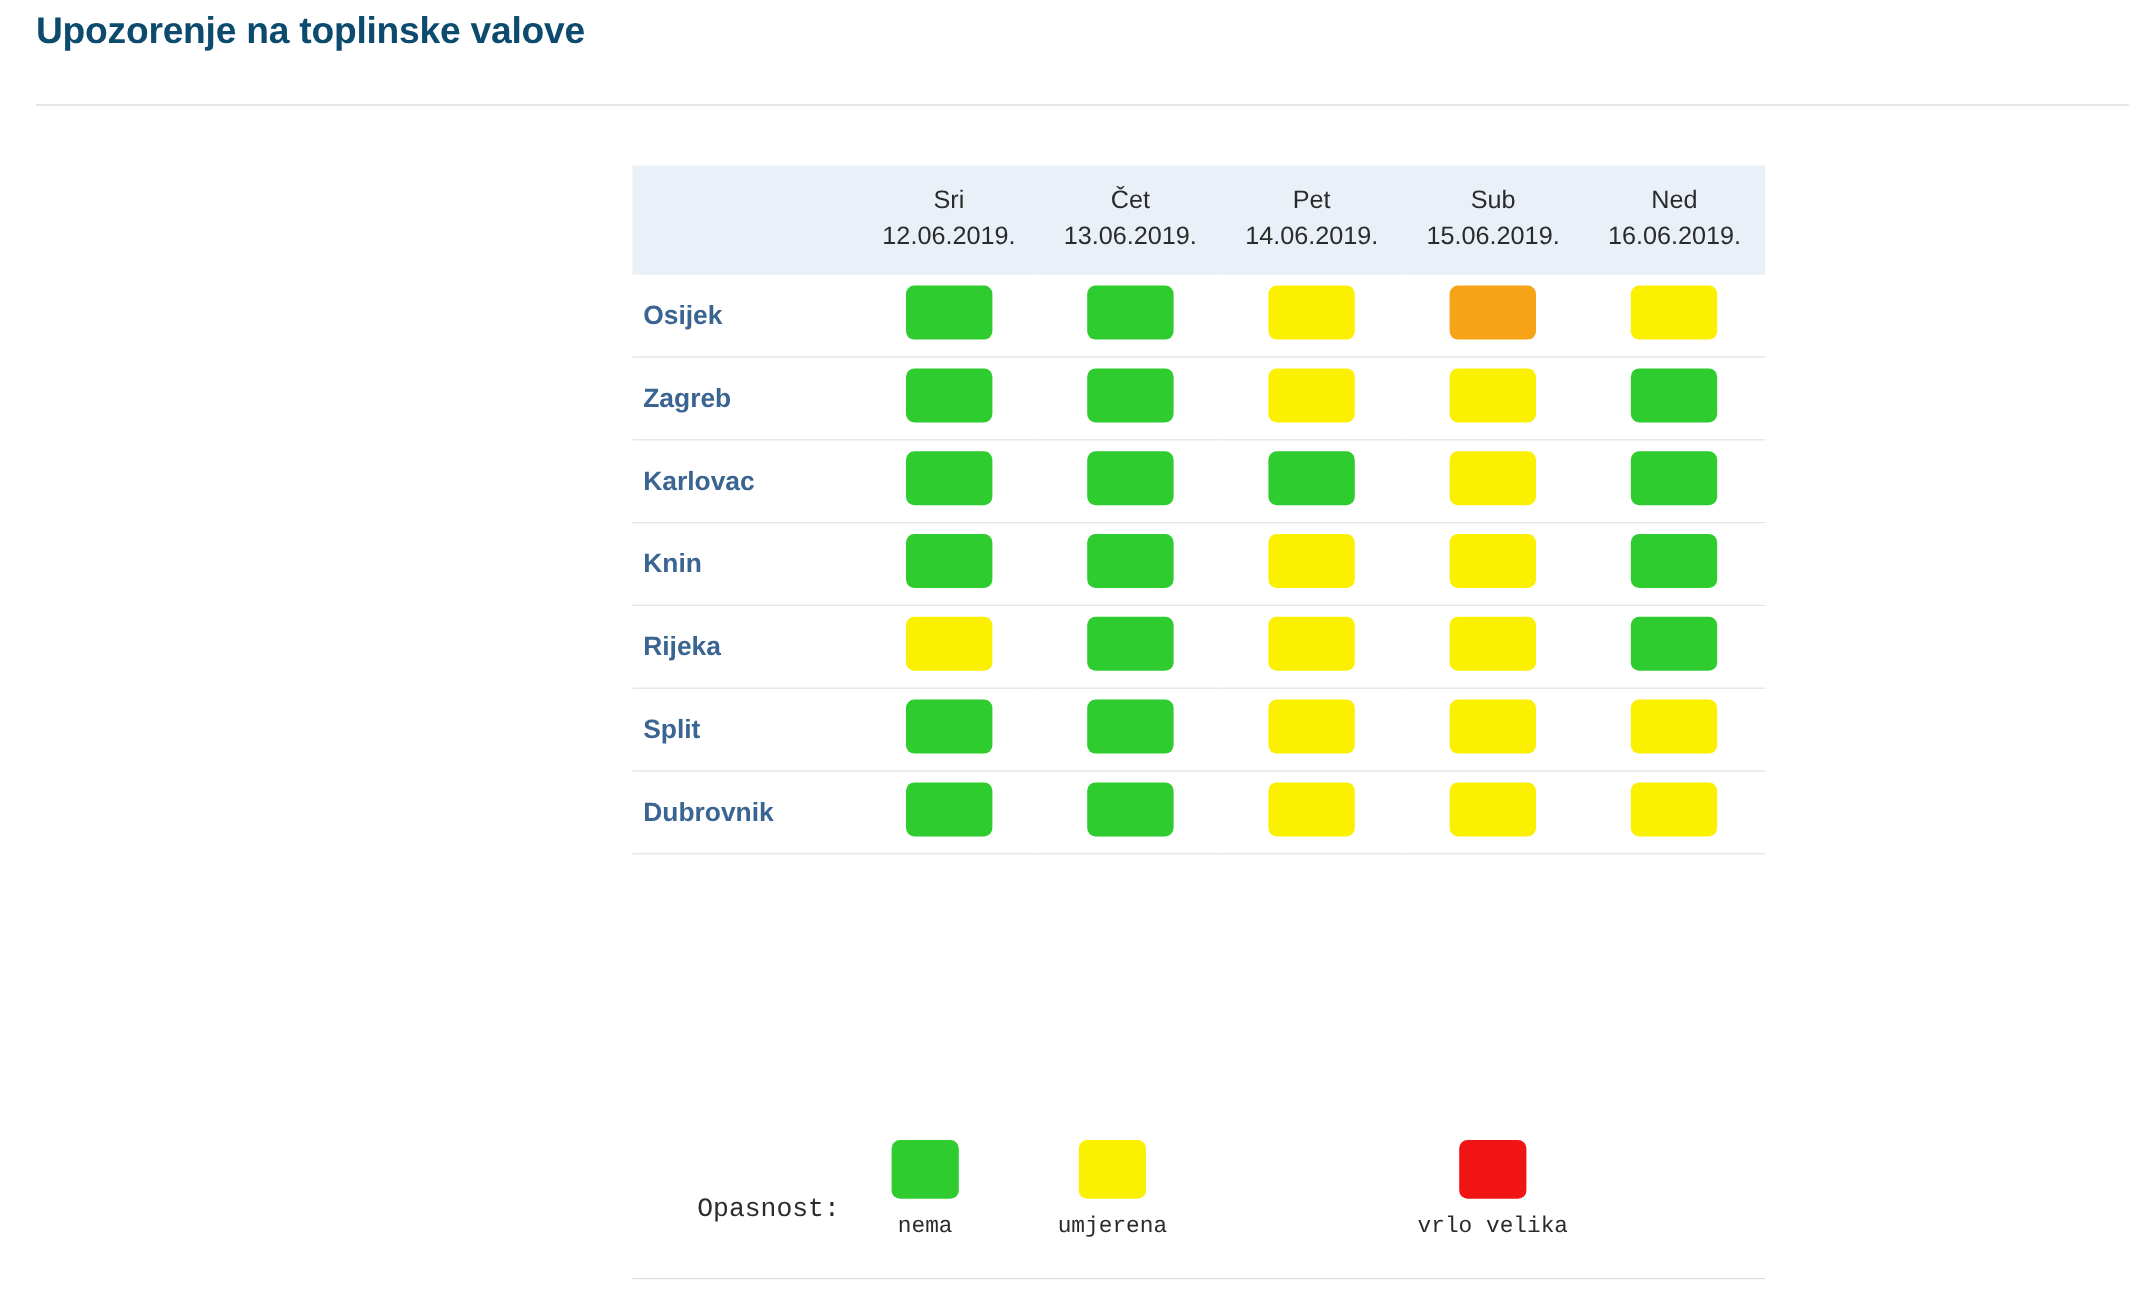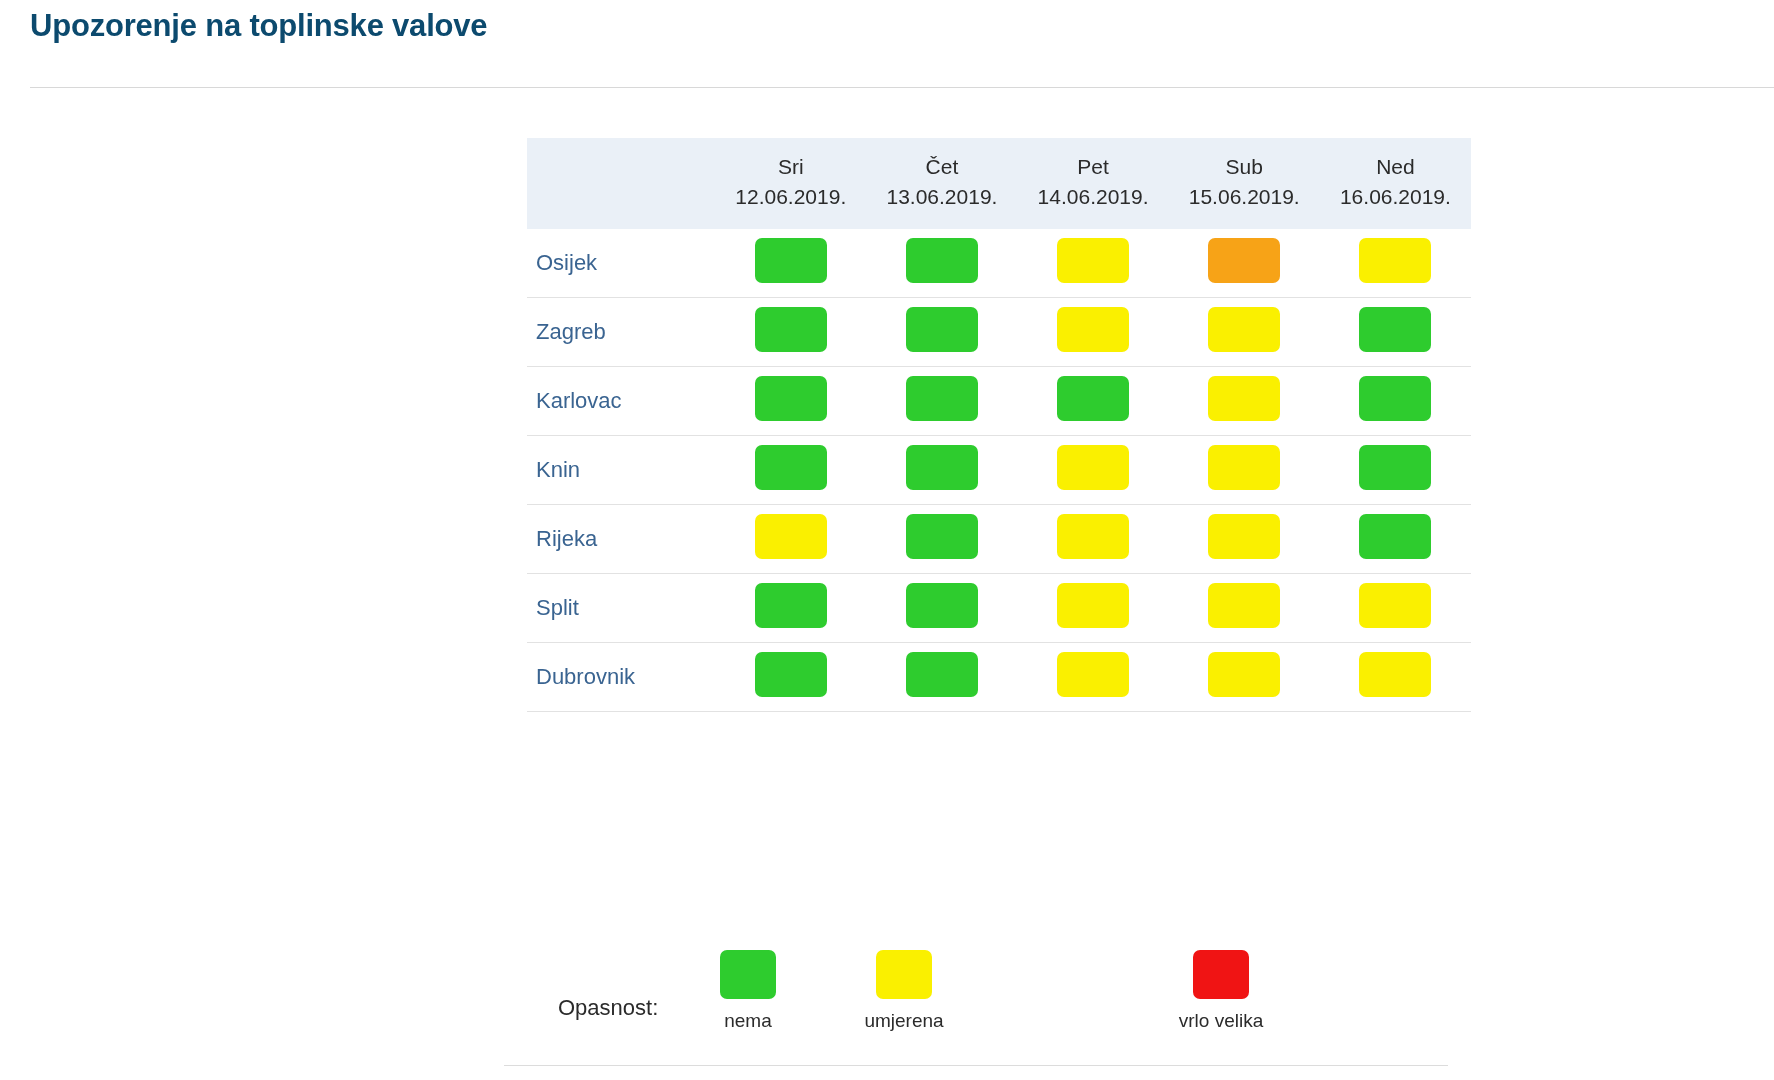--- a/index.html
+++ b/index.html
@@ -74,37 +74,39 @@
     padding: 0;
     vertical-align: middle;
     text-align: center;
   }
   .warn-table tbody td.city-cell {
     text-align: left;
     padding-left: 9px;
     font-size: 22px;
     color: #3a6491;
     white-space: nowrap;
+    font-weight: bold;
   }
 
   .swatch {
     display: inline-block;
     width: 72px;
     height: 45px;
     border-radius: 7px;
   }
 
   
   .legend {
     position: absolute;
-    left: 504px;
+    left: 527px;
     top: 940px;
     width: 944px;
     height: 125px;
     border-bottom: 1px solid #dcdcdc;
+    font-family: Liberation Mono, monospace;
   }
   .legend-label {
     position: absolute;
     left: 54px;
     top: 55px;
     font-size: 22px;
     color: #2b2b2b;
     white-space: nowrap;
   }
   .legend-item {

